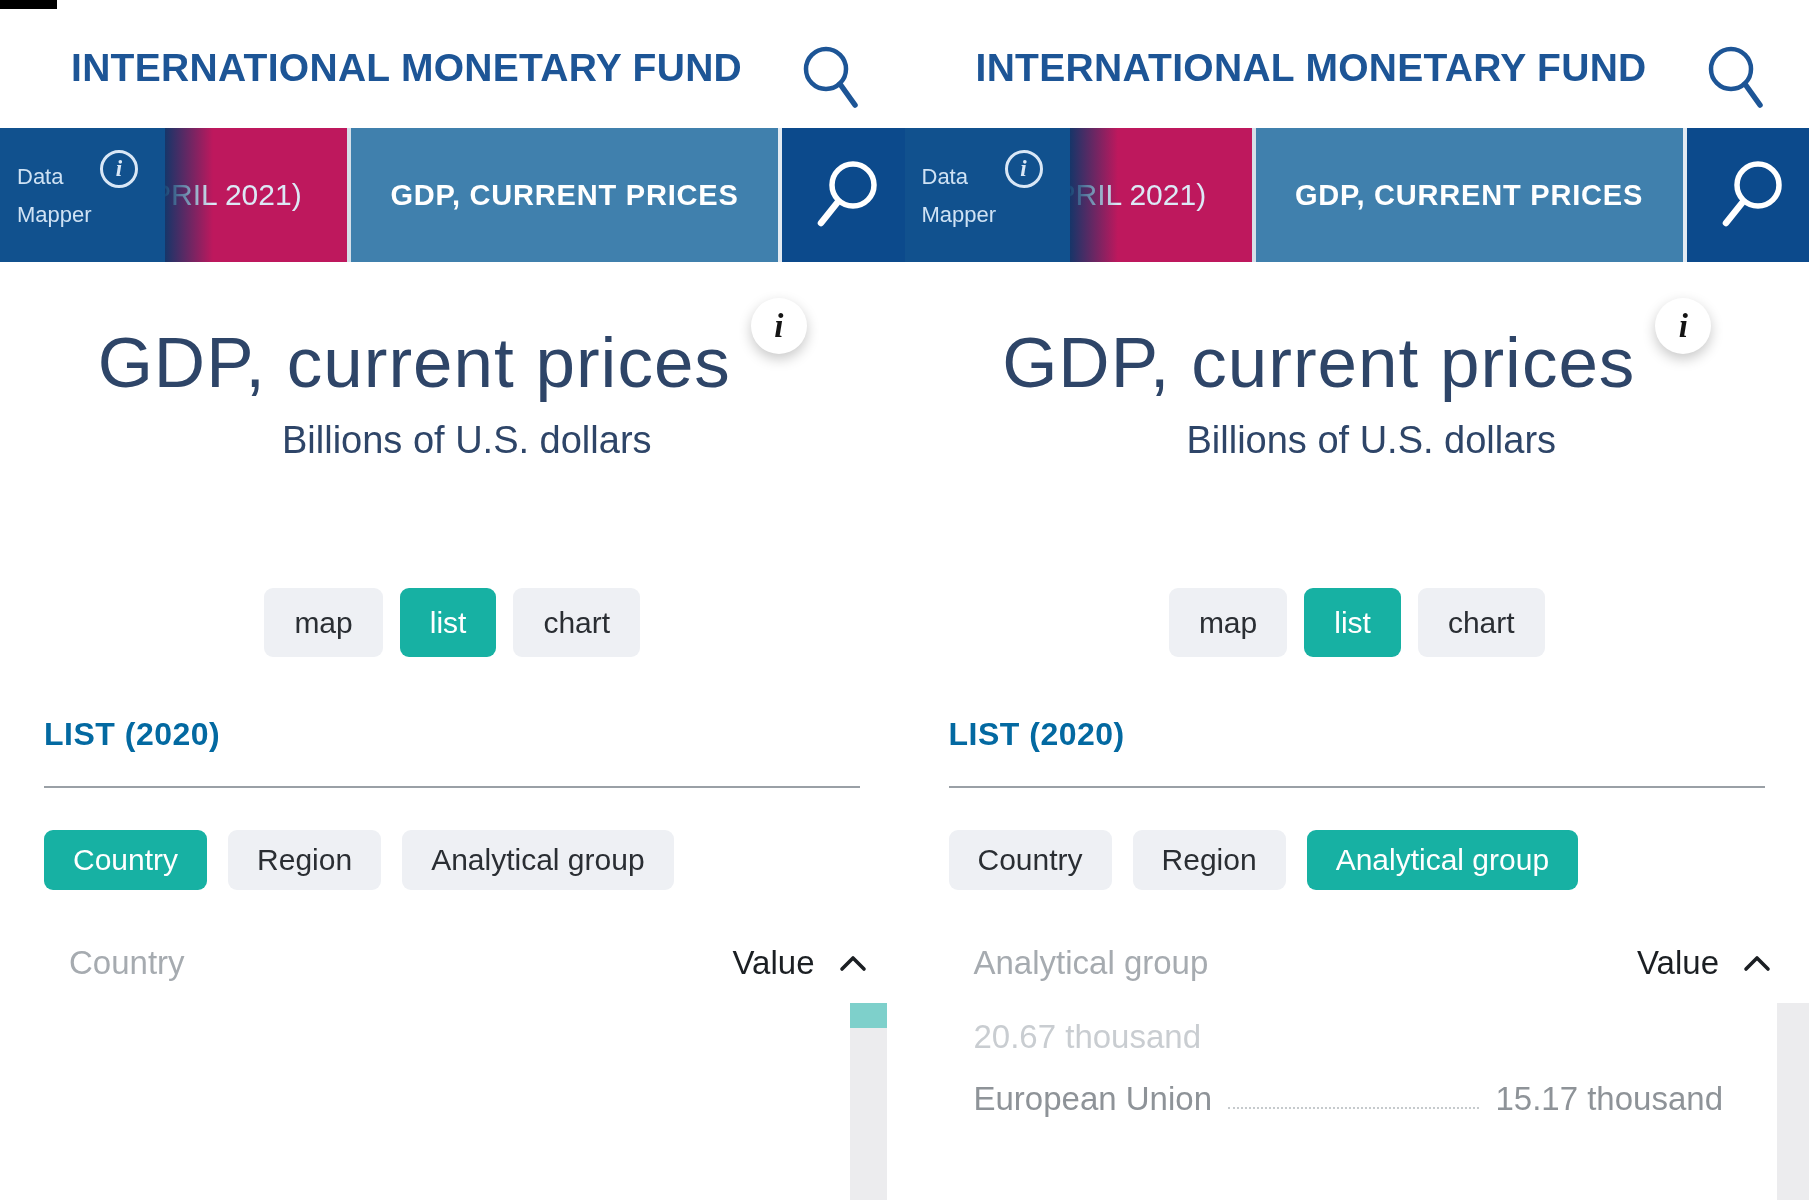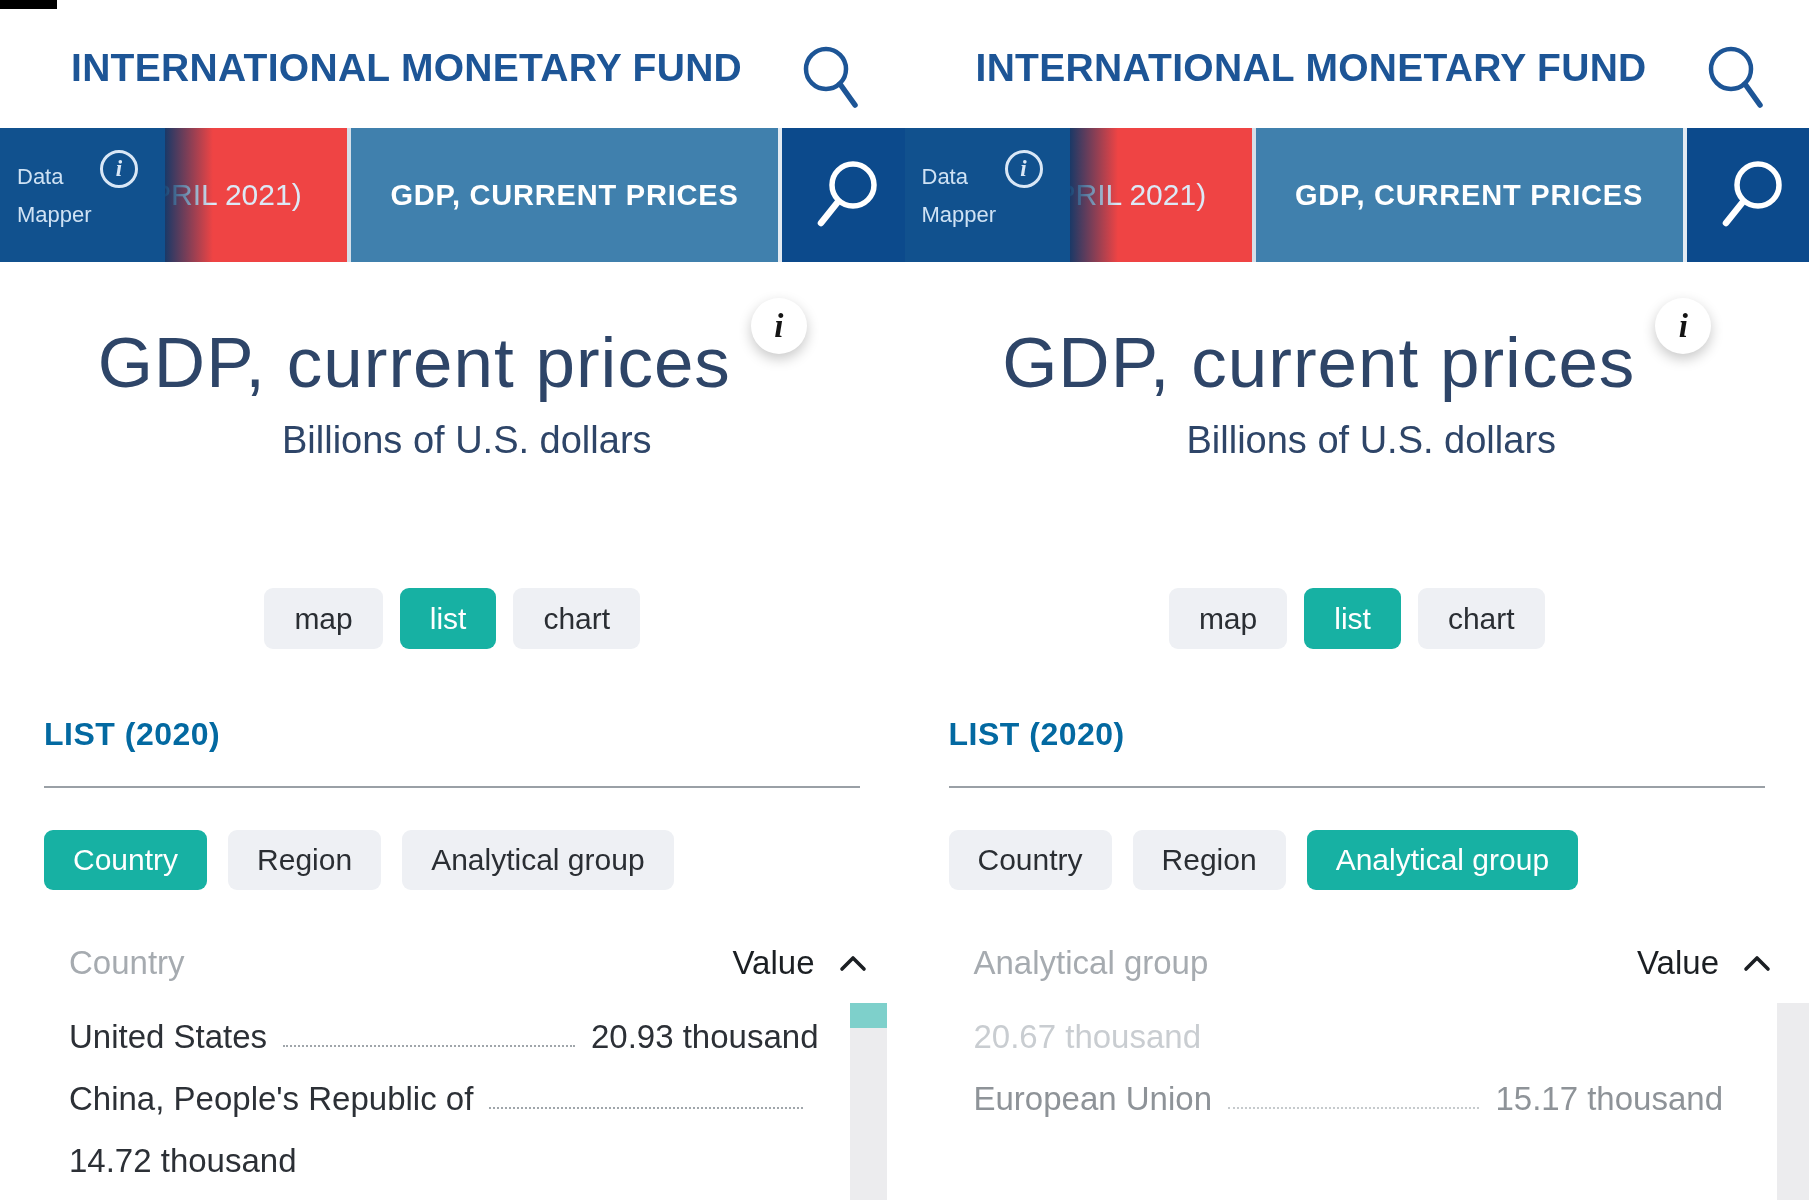--- a/index.html
+++ b/index.html
@@ -9,21 +9,21 @@
   .black-chip { position:absolute; left:0; top:0; width:57px; height:9px; background:#000; z-index:9; }
   .panels { display:flex; width:1809px; height:1200px; }
   .panel { position:relative; width:904.5px; height:1200px; background:#fff; overflow:hidden; }
 
   
   .brand { position:absolute; left:71px; top:46px; font-size:39px; font-weight:700;
            color:#1d5596; letter-spacing:.3px; white-space:nowrap; }
   .header-search { position:absolute; left:799px; top:42px; width:64px; height:72px; cursor:pointer; }
 
   
-  .nav { position:absolute; left:0; top:128px; width:100%; height:134px; background:#ef4444; }
+  .nav { position:absolute; left:0; top:128px; width:100%; height:134px; background:#be185d; }
   .nav-dm { position:absolute; left:0; top:0; width:165px; height:100%; background:#11518e; }
   .nav-dm-text { position:absolute; left:17px; top:30px; font-size:22px; line-height:38px; color:#cfe2f4; }
   .nav-info { position:absolute; left:100px; top:22px; width:38px; height:38px;
               border:3px solid #d9e7f6; border-radius:50%; color:#d9e7f6;
               font:italic 700 23px "Liberation Serif", serif;
               display:flex; align-items:center; justify-content:center; cursor:pointer; }
   .nav-menu { position:absolute; left:165px; top:0; width:182px; height:100%;
               overflow:hidden; display:flex; align-items:center; }
   .nav-menu span { margin-left:-14px; font-size:30px; color:#dce9f6; white-space:nowrap; }
   .nav-shadow { position:absolute; left:165px; top:0; width:48px; height:100%;
@@ -44,21 +44,21 @@
   .info-fab { width:56px; height:56px; border-radius:50%; background:#fff; margin-left:20px;
               box-shadow:0 5px 13px rgba(0,0,0,.22);
               display:flex; align-items:center; justify-content:center;
               font:italic 700 33px "Liberation Serif", serif; color:#141414; cursor:pointer; }
   .subtitle { position:absolute; top:419px; left:0; width:100%; text-align:center;
               font-size:38px; font-weight:300; color:#2e4568;padding-left:29px; }
 
   
   .view-toggle { position:absolute; top:588px; left:0; width:100%;
                  display:flex; justify-content:center; gap:17px; }
-  .pill { height:61px; padding:16px 30px; border:0; border-radius:9px; background:#eef0f4;
+  .pill { height:69px; padding:16px 30px; border:0; border-radius:9px; background:#eef0f4;
           color:#2a2e33; font-size:30px; font-family:inherit; display:flex; align-items:center;
           cursor:pointer; white-space:nowrap; }
   .pill--active { background:#17b1a3; color:#fff; }
 
   
   .list-heading { position:absolute; top:716px; left:44px; font-size:32px; font-weight:700;
                   color:#0369a1; letter-spacing:.5px; }
   .rule { position:absolute; top:786px; left:44px; width:816px; border-top:2px solid #9aa0a6; }
   .filters { position:absolute; top:830px; left:44px; display:flex; gap:21px; }
   .filters .pill { height:60px; padding:0 29px; }
@@ -153,36 +153,20 @@
       <div class="table-head">
         <div class="label-col">Country</div>
         <div class="value-col">
           <span>Value</span>
           <svg width="28" height="18" viewBox="0 0 28 18">
             <polyline points="3,15 14,4 25,15" fill="none" stroke="#1b1f23" stroke-width="3.6" stroke-linecap="round" stroke-linejoin="round"></polyline>
           </svg>
         </div>
       </div>
 
-      <div class="rows">
-        <div class="row">
-          <span class="label">United States</span>
-          <span class="leader"></span>
-          <span class="value">20.93 thousand</span>
-        </div>
-        <div>
-          <div class="row">
-            <span class="label">China, People's Republic of</span>
-            <span class="leader"></span>
-          </div>
-          <div class="row row--value-only">
-            <span class="value">14.72 thousand</span>
-          </div>
-        </div>
-      </div>
 
       <div class="scrollbar">
         <div class="scrollbar-thumb"></div>
       </div>
     </div>
 
     <div class="panel panel--right">
       <div class="brand">INTERNATIONAL MONETARY FUND</div>
       <div class="header-search">
         <svg width="64" height="72" viewBox="0 0 64 72">

